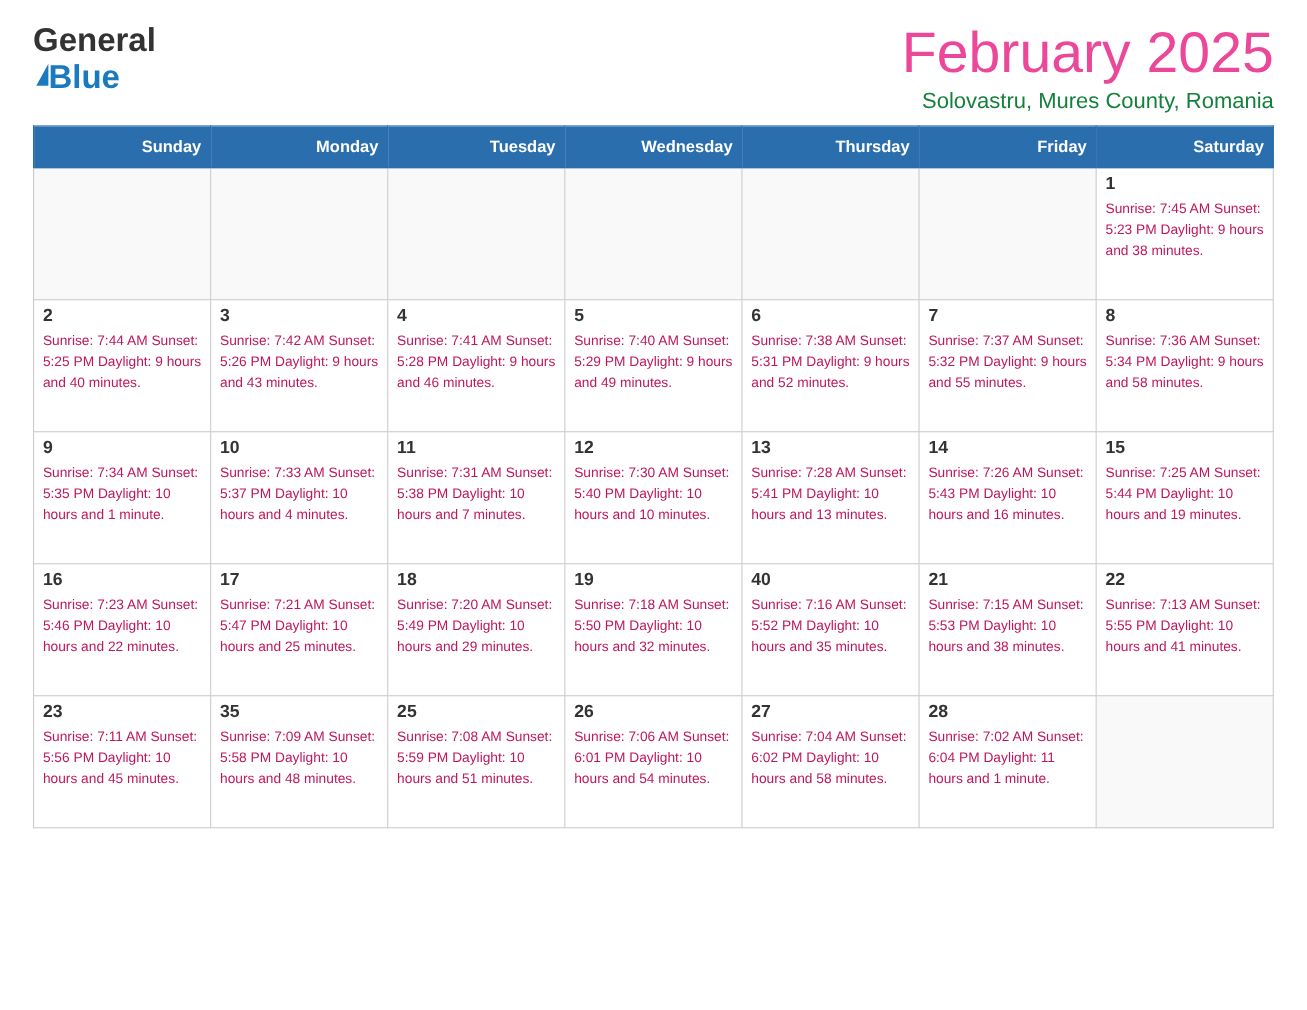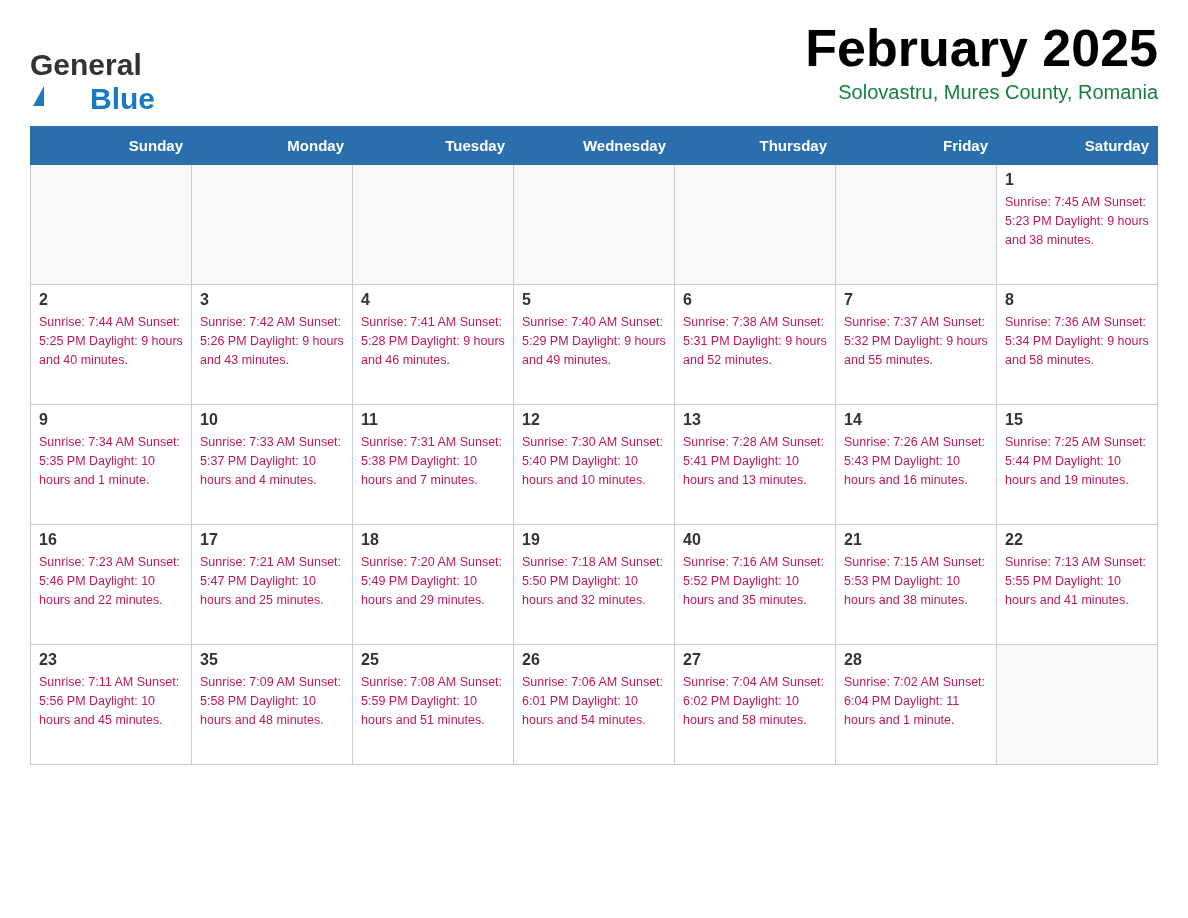--- a/index.html
+++ b/index.html
@@ -13,29 +13,28 @@
     .header {
       display: flex;
       justify-content: space-between;
       align-items: flex-start;
       margin-bottom: 10px;
     }
     .logo {
       display: flex;
       flex-direction: column;
       align-items: flex-start;
-      margin-top: 28px;
     }
     .title-block {
       text-align: right;
     }
     .month-title {
       font-size: 52px;
-      font-weight: bold;
-      color: #000000;
+      font-weight: normal;
+      color: #ec4899;
       line-height: 1.1;
     }
     .location-title {
       font-size: 20px;
       color: #15803d;
       margin-top: 4px;
     }
     .calendar {
       width: 100%;
       border-collapse: collapse;
@@ -83,21 +82,20 @@
       color: #333;
     }
     .logo-blue-row {
       display: flex;
       align-items: center;
     }
     .logo-blue-text {
       font-size: 30px;
       font-weight: bold;
       color: #1a7abf;
-      padding-left: 46px;
     }
     .triangle-icon {
       display: inline-block;
       width: 0;
       height: 0;
       border-left: 11px solid transparent;
       border-right: 0px solid transparent;
       border-bottom: 20px solid #1a7abf;
       margin-left: 3px;
       vertical-align: middle;

